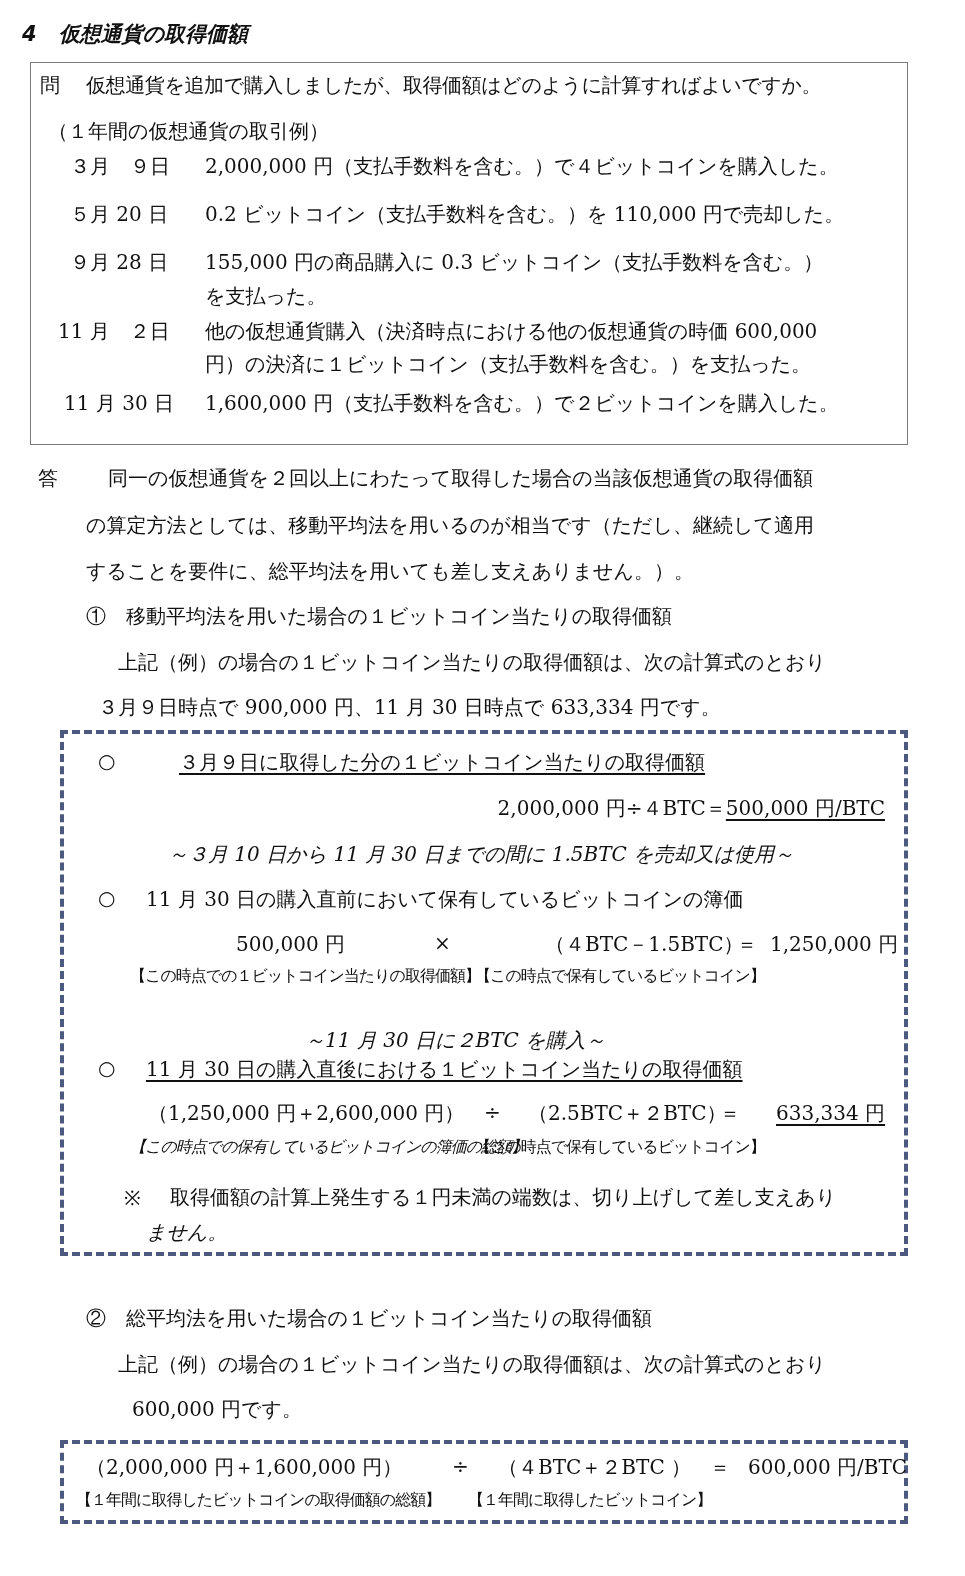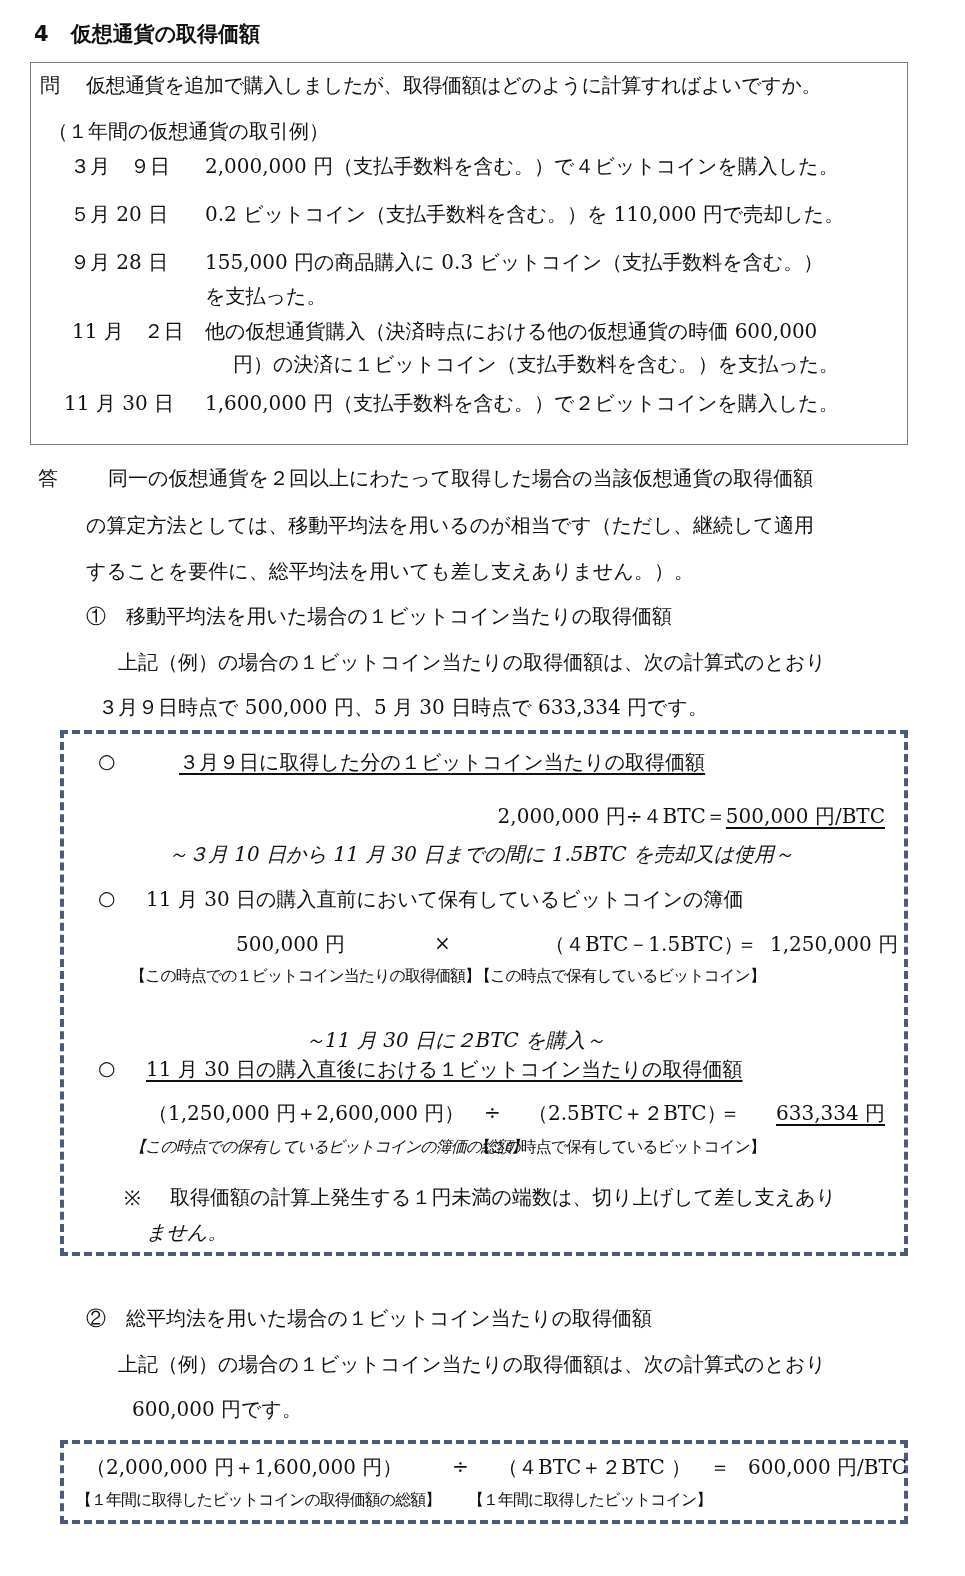--- a/index.html
+++ b/index.html
@@ -14,59 +14,59 @@
     position: absolute; left: 30px; top: 62px; width: 878px; height: 383px;
     border: 1.5px solid #7a7a7a; box-sizing: border-box;
   }
   .dbox {
     position: absolute; box-sizing: border-box;
     border: 4px dashed #4b5a7e;
   }
   .u { text-decoration: underline; text-underline-offset: 4px; text-decoration-thickness: 1.5px; }
   .it { font-style: italic; }
   .sm { font-size: 16px; letter-spacing: -1px; }
-  .r { text-align: right; margin-top: 8px; }
+  .r { text-align: right; }
 </style>
 </head>
 <body>
 
-<div class="abs title" style="left:34px; top:20px;">
+<div class="abs title" style="left:22px; top:20px;font-style:italic;">
   <span>4</span><span style="display:inline-block;width:22px"></span><span>仮想通貨の取得価額</span>
 </div>
 
 <div class="qbox"></div>
 <div class="abs" style="left:40px; top:72px;">問</div>
 <div class="abs" style="left:86px; top:72px; letter-spacing:-0.4px;">仮想通貨を追加で購入しましたが、取得価額はどのように計算すればよいですか。</div>
 <div class="abs" style="left:48px; top:118px;">（１年間の仮想通貨の取引例）</div>
 
 <div class="abs" style="left:70px; top:153px;">３月　９日</div>
 <div class="abs" style="left:205px; top:153px;">2,000,000 円（支払手数料を含む。）で４ビットコインを購入した。</div>
 
 <div class="abs" style="left:70px; top:201px;">５月 20 日</div>
 <div class="abs" style="left:205px; top:201px;">0.2 ビットコイン（支払手数料を含む。）を 110,000 円で売却した。</div>
 
 <div class="abs" style="left:70px; top:249px;">９月 28 日</div>
 <div class="abs" style="left:205px; top:249px;">155,000 円の商品購入に 0.3 ビットコイン（支払手数料を含む。）</div>
 <div class="abs" style="left:205px; top:283px;">を支払った。</div>
 
-<div class="abs" style="left:72px; top:318px;">11 月　２日</div>
+<div class="abs" style="left:58px; top:318px;">11 月　２日</div>
 <div class="abs" style="left:205px; top:318px;">他の仮想通貨購入（決済時点における他の仮想通貨の時価 600,000</div>
-<div class="abs" style="left:205px; top:351px;margin-left:28px;">円）の決済に１ビットコイン（支払手数料を含む。）を支払った。</div>
+<div class="abs" style="left:205px; top:351px;">円）の決済に１ビットコイン（支払手数料を含む。）を支払った。</div>
 
 <div class="abs" style="left:64px; top:390px;">11 月 30 日</div>
 <div class="abs" style="left:205px; top:390px;">1,600,000 円（支払手数料を含む。）で２ビットコインを購入した。</div>
 
 <div class="abs" style="left:38px; top:465px;">答</div>
 <div class="abs" style="left:108px; top:465px;">同一の仮想通貨を２回以上にわたって取得した場合の当該仮想通貨の取得価額</div>
 <div class="abs" style="left:86px; top:512px;">の算定方法としては、移動平均法を用いるのが相当です（ただし、継続して適用</div>
 <div class="abs" style="left:86px; top:558px;">することを要件に、総平均法を用いても差し支えありません。）。</div>
 
 <div class="abs" style="left:86px; top:603px;">①　移動平均法を用いた場合の１ビットコイン当たりの取得価額</div>
 <div class="abs" style="left:118px; top:649px;">上記（例）の場合の１ビットコイン当たりの取得価額は、次の計算式のとおり</div>
-<div class="abs" style="left:98px; top:694px;">３月９日時点で 500,000 円、5 月 30 日時点で 633,334 円です。</div>
+<div class="abs" style="left:98px; top:694px;">３月９日時点で 900,000 円、11 月 30 日時点で 633,334 円です。</div>
 
 <div class="dbox" style="left:60px; top:730px; width:848px; height:526px;"></div>
 
 <div class="abs" style="left:98px; top:749px;">○</div>
 <div class="abs u" style="left:146px; top:749px;margin-left:33px;">３月９日に取得した分の１ビットコイン当たりの取得価額</div>
 <div class="abs r" style="right:80px; top:795px;">
   <span>2,000,000 円÷４BTC＝</span><span class="u">500,000 円/BTC</span>
 </div>
 <div class="abs it" style="left:168px; top:841px;">～３月 10 日から 11 月 30 日までの間に 1.5BTC を売却又は使用～</div>
 

